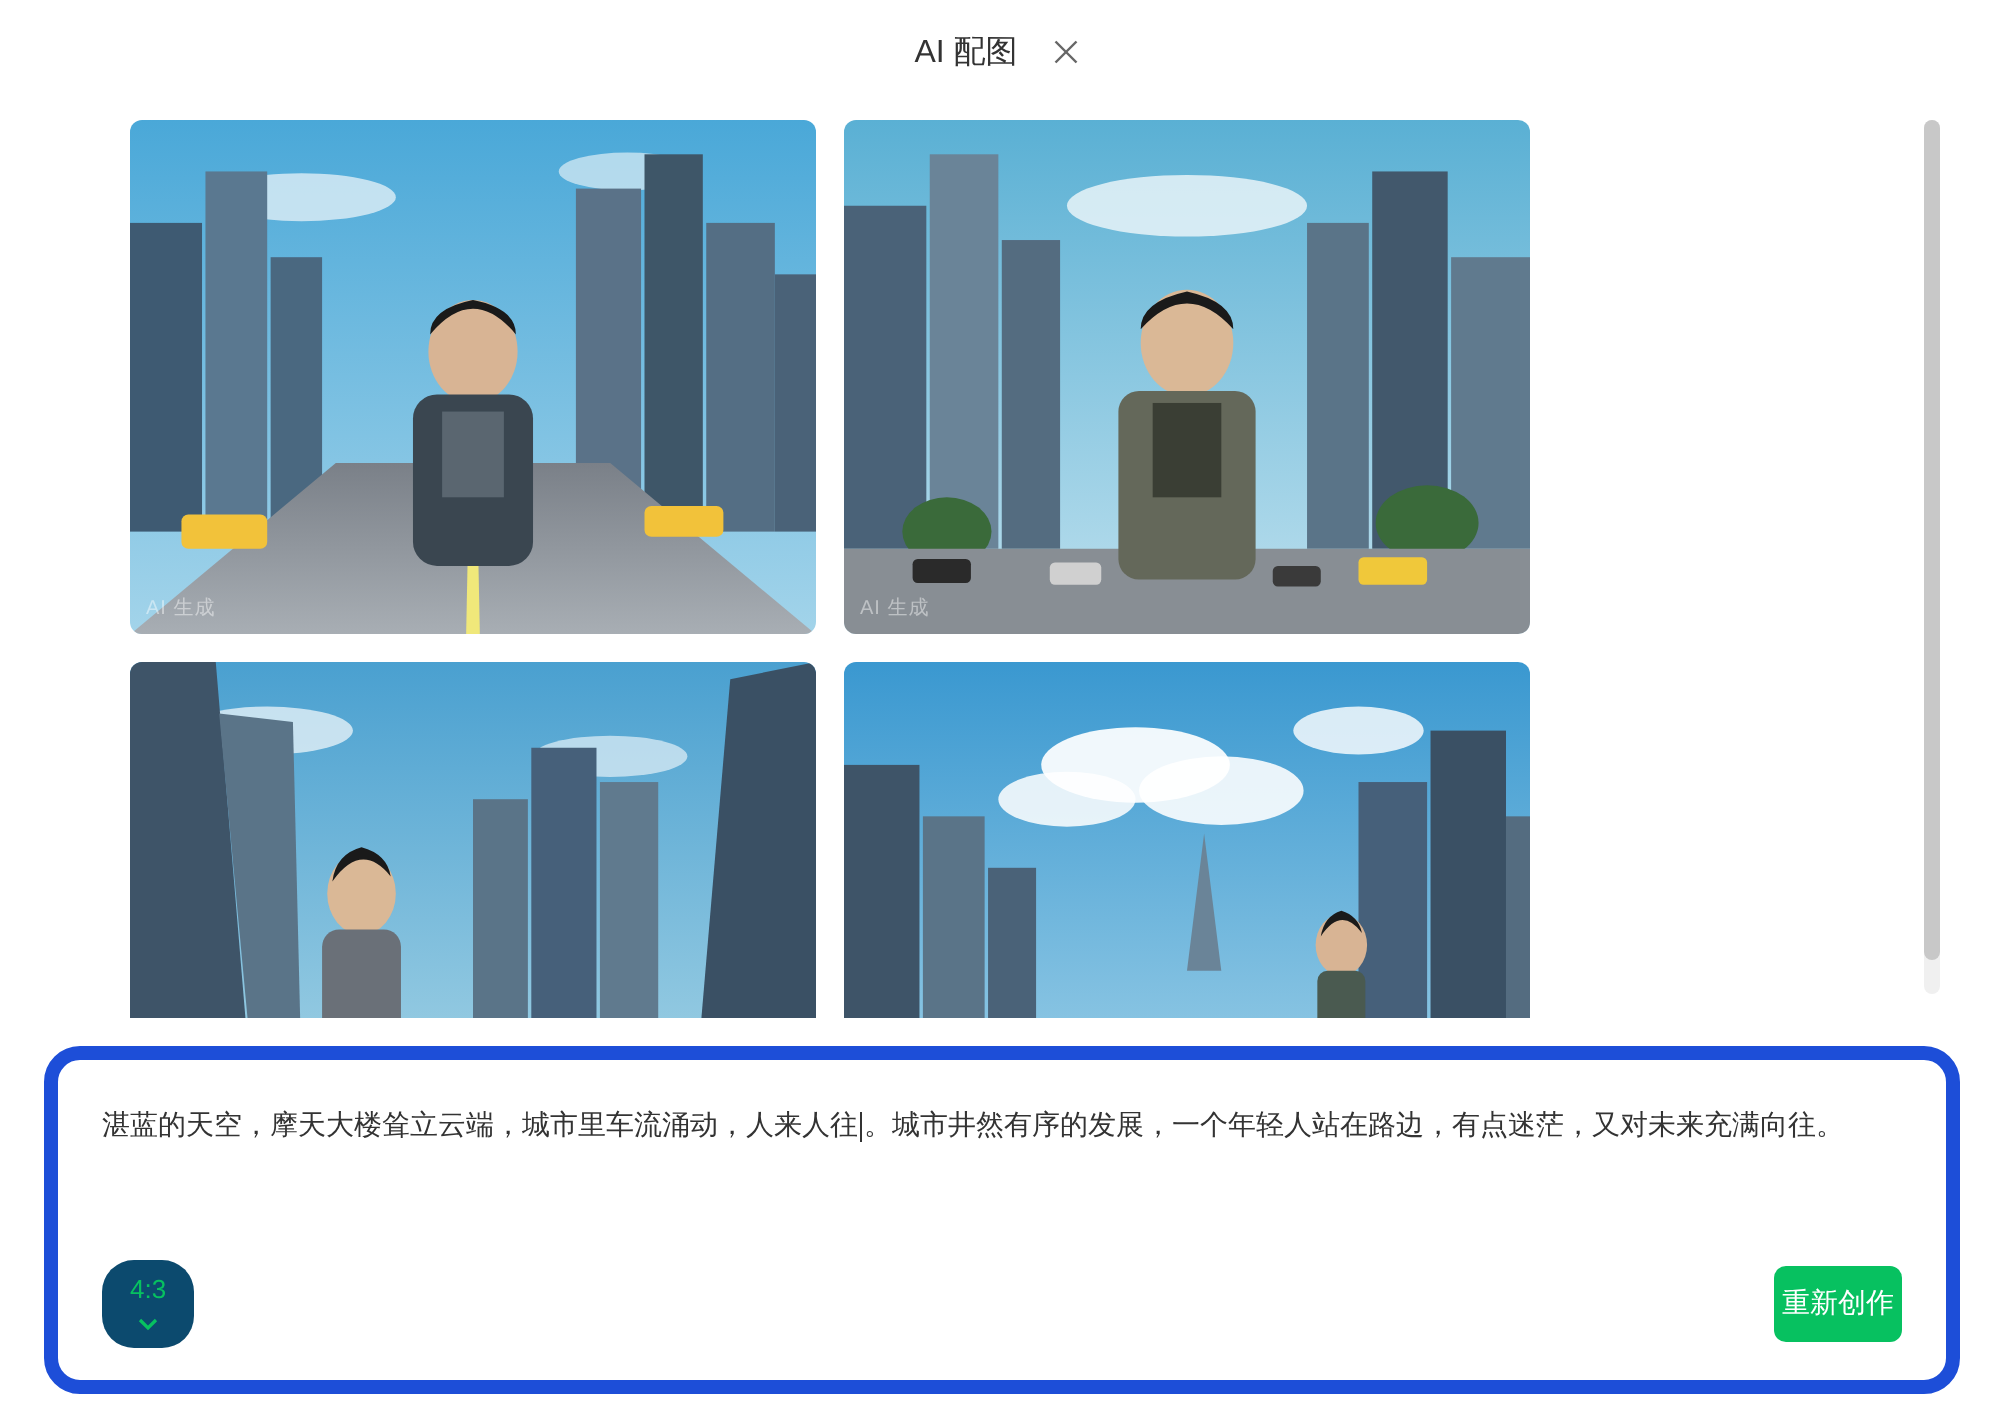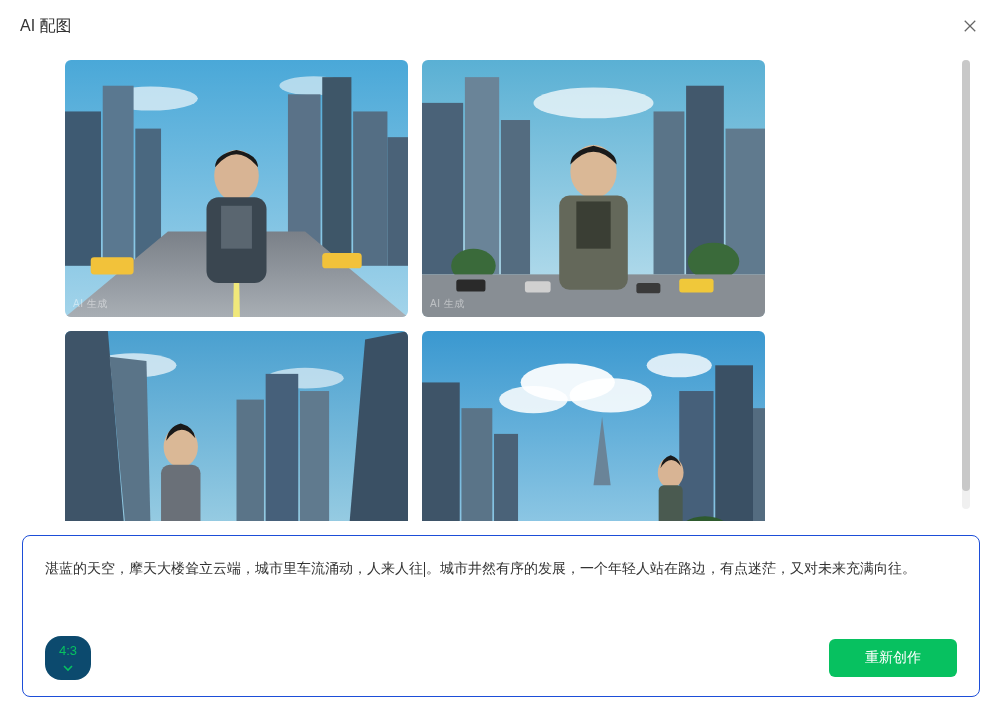--- a/index.html
+++ b/index.html
@@ -12,21 +12,21 @@
     }
     .modal {
       width: 100%;
       height: 100%;
       display: flex;
       flex-direction: column;
     }
     .header {
       display: flex;
       align-items: center;
-      justify-content: space-between;
+      justify-content: center;
       padding: 14px 20px 10px 20px;
       gap: 12px;
     }
     .header-title {
       font-size: 16px;
       color: #333;
       font-weight: 400;
     }
     .close-btn {
       width: 24px;
@@ -88,22 +88,22 @@
     .scrollbar-thumb {
       position: absolute;
       top: 0;
       width: 8px;
       height: 96%;
       background: #c8c8c8;
       border-radius: 4px;
     }
     .prompt-panel {
       margin-top: 14px;
-      border: 1px solid #1d4ed8;
-      border-radius: 8px;
+      border: 7px solid #1d4ed8;
+      border-radius: 18px;
       padding: 20px 22px 16px 22px;
     }
     .prompt-text {
       font-size: 14px;
       color: #333;
       line-height: 1.85;
       min-height: 52px;
       outline: none;
     }
     .prompt-text .cursor {
@@ -133,21 +133,21 @@
       cursor: pointer;
       flex-direction: column;
     }
     .ratio-chip svg { width: 10px; height: 10px; }
     .regen-btn {
       background: #07c160;
       color: #fff;
       font-size: 14px;
       border: none;
       border-radius: 6px;
-      padding: 10px 36px;
+      padding: 10px 4px;
       cursor: pointer;
     }
   </style>
 </head>
 <body>
 
 <div class="modal">
   <div class="header">
     <div class="header-title">AI 配图</div>
     <div class="close-btn">

